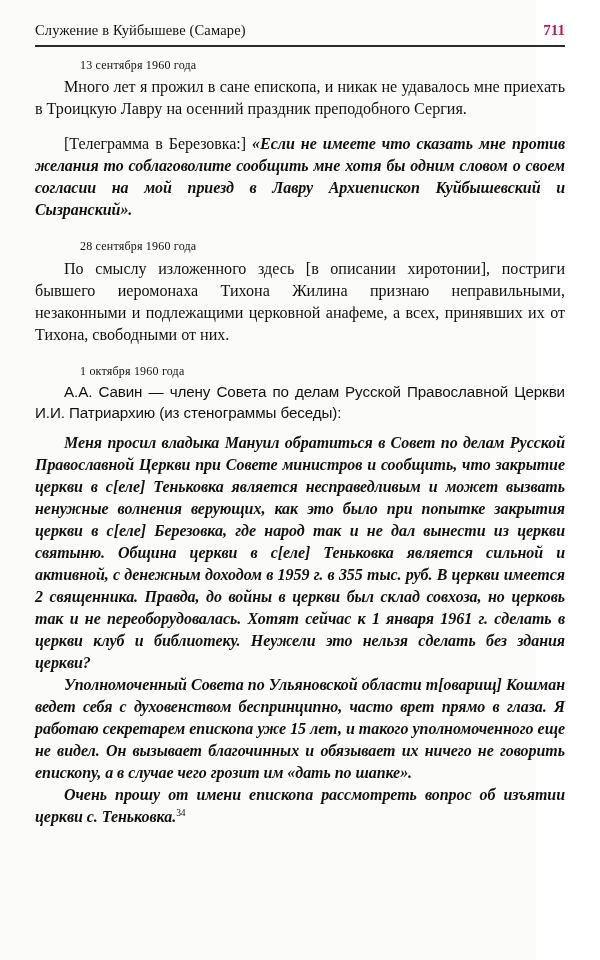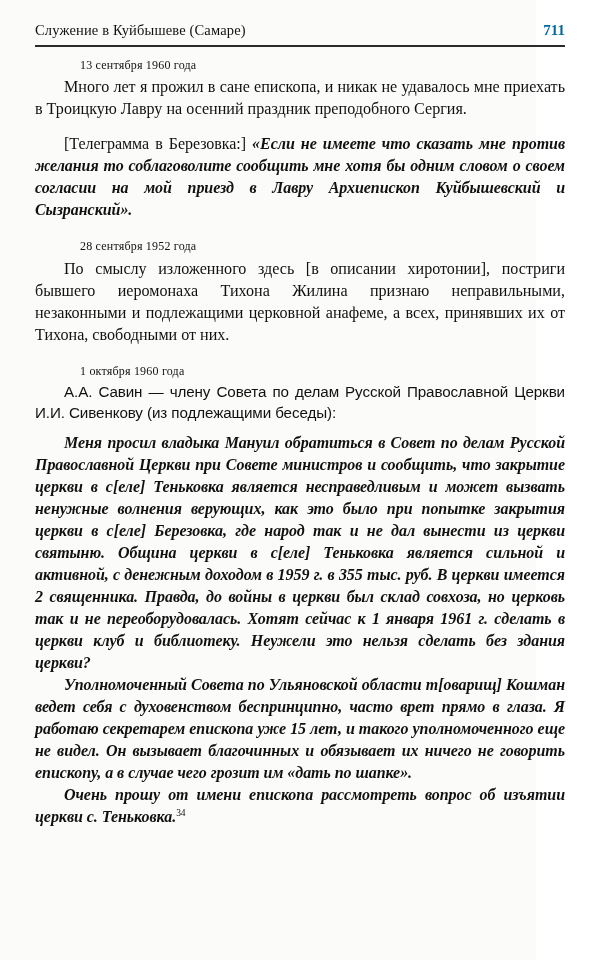--- a/index.html
+++ b/index.html
@@ -39,21 +39,21 @@
   .header-title {
     font-size: 14.5px;
     font-weight: 400;
     letter-spacing: 0.15px;
     white-space: nowrap;
     color: #111;
   }
   .header-pageno {
     font-size: 15px;
     font-weight: 700;
-    color: #0369a1;
+    color: #be185d;
   }
   .header-rule {
     position: absolute;
     left: 35px;
     top: 45px;
     width: 530px;
     height: 1.6px;
     background: #2b2b2b;
   }
 
@@ -134,29 +134,29 @@
     <div class="section">
       <div class="date-heading">13 сентября 1960 года</div>
       <p class="para">Много лет я прожил в сане епископа, и никак не удавалось мне приехать в Троицкую Лавру на осенний праздник преподобного Сергия.</p>
       <div class="gap-md"></div>
       <p class="para italic"><span class="roman-inline">[Телеграмма в Березовка:]</span> <span>«Если не имеете что сказать мне против желания то соблаговолите сообщить мне хотя бы одним словом о своем согласии на мой приезд в Лавру Архиепископ Куйбышевский и Сызранский».</span></p>
     </div>
 
     <div class="gap-lg"></div>
 
     <div class="section">
-      <div class="date-heading">28 сентября 1952 года</div>
+      <div class="date-heading">28 сентября 1960 года</div>
       <p class="para">По смыслу изложенного здесь [в описании хиротонии], постриги бывшего иеромонаха Тихона Жилина признаю неправильными, незаконными и подлежащими церковной анафеме, а всех, принявших их от Тихона, свободными от них.</p>
     </div>
 
     <div class="gap-lg"></div>
 
     <div class="section">
       <div class="date-heading">1 октября 1960 года</div>
-      <p class="para sans">А.А. Савин — члену Совета по делам Русской Православной Церкви И.И. Сивенкову (из подлежащими беседы):</p>
+      <p class="para sans">А.А. Савин — члену Совета по делам Русской Православной Церкви И.И. Патриархию (из стенограммы беседы):</p>
       <div class="gap-sm"></div>
       <p class="para italic">Меня просил владыка Мануил обратиться в Совет по делам Русской Православной Церкви при Совете министров и сообщить, что закрытие церкви в с[еле] Теньковка является несправедливым и может вызвать ненужные волнения верующих, как это было при попытке закрытия церкви в с[еле] Березовка, где народ так и не дал вынести из церкви святыню. Община церкви в с[еле] Теньковка является сильной и активной, с денежным доходом в 1959 г. в 355 тыс. руб. В церкви имеется 2 священника. Правда, до войны в церкви был склад совхоза, но церковь так и не переоборудовалась. Хотят сейчас к 1 января 1961 г. сделать в церкви клуб и библиотеку. Неужели это нельзя сделать без здания церкви?</p>
       <p class="para italic">Уполномоченный Совета по Ульяновской области т[оварищ] Кошман ведет себя с духовенством беспринципно, часто врет прямо в глаза. Я работаю секретарем епископа уже 15 лет, и такого уполномоченного еще не видел. Он вызывает благочинных и обязывает их ничего не говорить епископу, а в случае чего грозит им «дать по шапке».</p>
       <p class="para italic"><span>Очень прошу от имени епископа рассмотреть вопрос об изъятии церкви с. Теньковка.</span><sup class="fn">34</sup></p>
     </div>
 
   </div>
 </div>
 
 </body></html>

